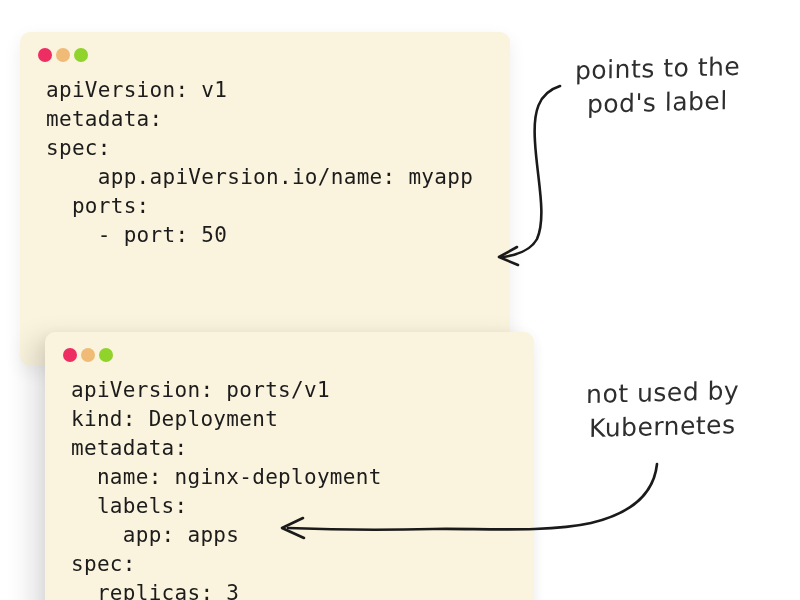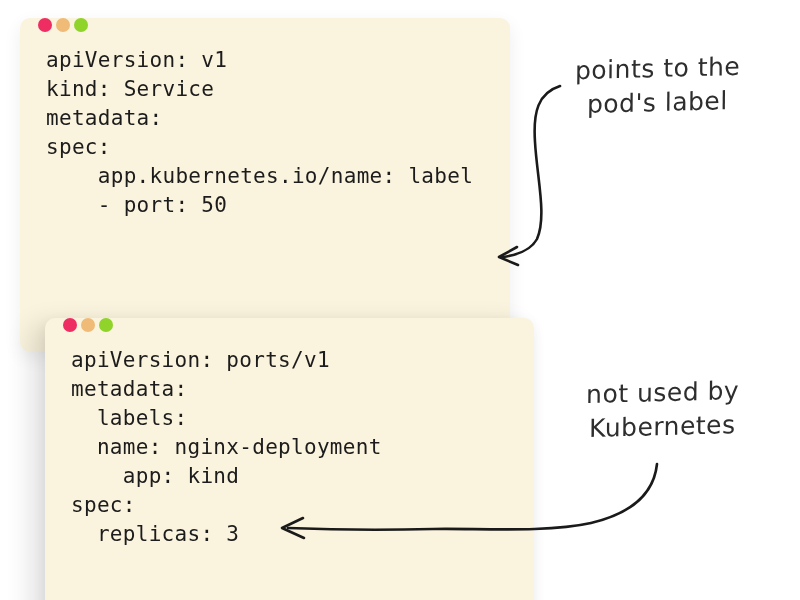--- a/index.html
+++ b/index.html
@@ -7,21 +7,22 @@
   body {
     position: relative;
     background: #ffffff;
     font-family: "DejaVu Sans", sans-serif;
   }
 
   .window {
     position: absolute;
     background: #faf3dd;
     border-radius: 10px;
-    padding-top: 0;
+    padding-top: 16px;
+    margin-top: 14px;
   }
   .win1 {
     left: 20px; top: 18px;
     width: 490px; height: 334px;
     box-shadow: 0 6px 18px rgba(0,0,0,0.07);
     z-index: 1;
   }
   .win2 {
     left: 45px; top: 318px;
     width: 489px; height: 310px;
@@ -86,40 +87,41 @@
 <body>
 
 <div class="window win1">
   <div class="dots">
     <span class="dot dot-red"></span>
     <span class="dot dot-orange"></span>
     <span class="dot dot-green"></span>
   </div>
   <div class="code">
     <div class="code-line">apiVersion: v1</div>
-    <div class="code-line">kind: Service</div>
     <div class="code-line">metadata:</div>
     <div class="code-line">spec:</div>
-    <div class="code-line">    app.kubernetes.io/name: label</div>
+    <div class="code-line">    app.apiVersion.io/name: myapp</div>
+    <div class="code-line">  ports:</div>
     <div class="code-line">    - port: 50</div>
   </div>
 </div>
 
 <div class="window win2">
   <div class="dots">
     <span class="dot dot-red"></span>
     <span class="dot dot-orange"></span>
     <span class="dot dot-green"></span>
   </div>
   <div class="code">
     <div class="code-line">apiVersion: ports/v1</div>
+    <div class="code-line">kind: Deployment</div>
     <div class="code-line">metadata:</div>
+    <div class="code-line">  name: nginx-deployment</div>
     <div class="code-line">  labels:</div>
-    <div class="code-line">  name: nginx-deployment</div>
-    <div class="code-line">    app: kind</div>
+    <div class="code-line">    app: apps</div>
     <div class="code-line">spec:</div>
     <div class="code-line">  replicas: 3</div>
   </div>
 </div>
 
 <div class="annotation ann1">
   <div>points to the</div>
   <div>pod's label</div>
 </div>
 

